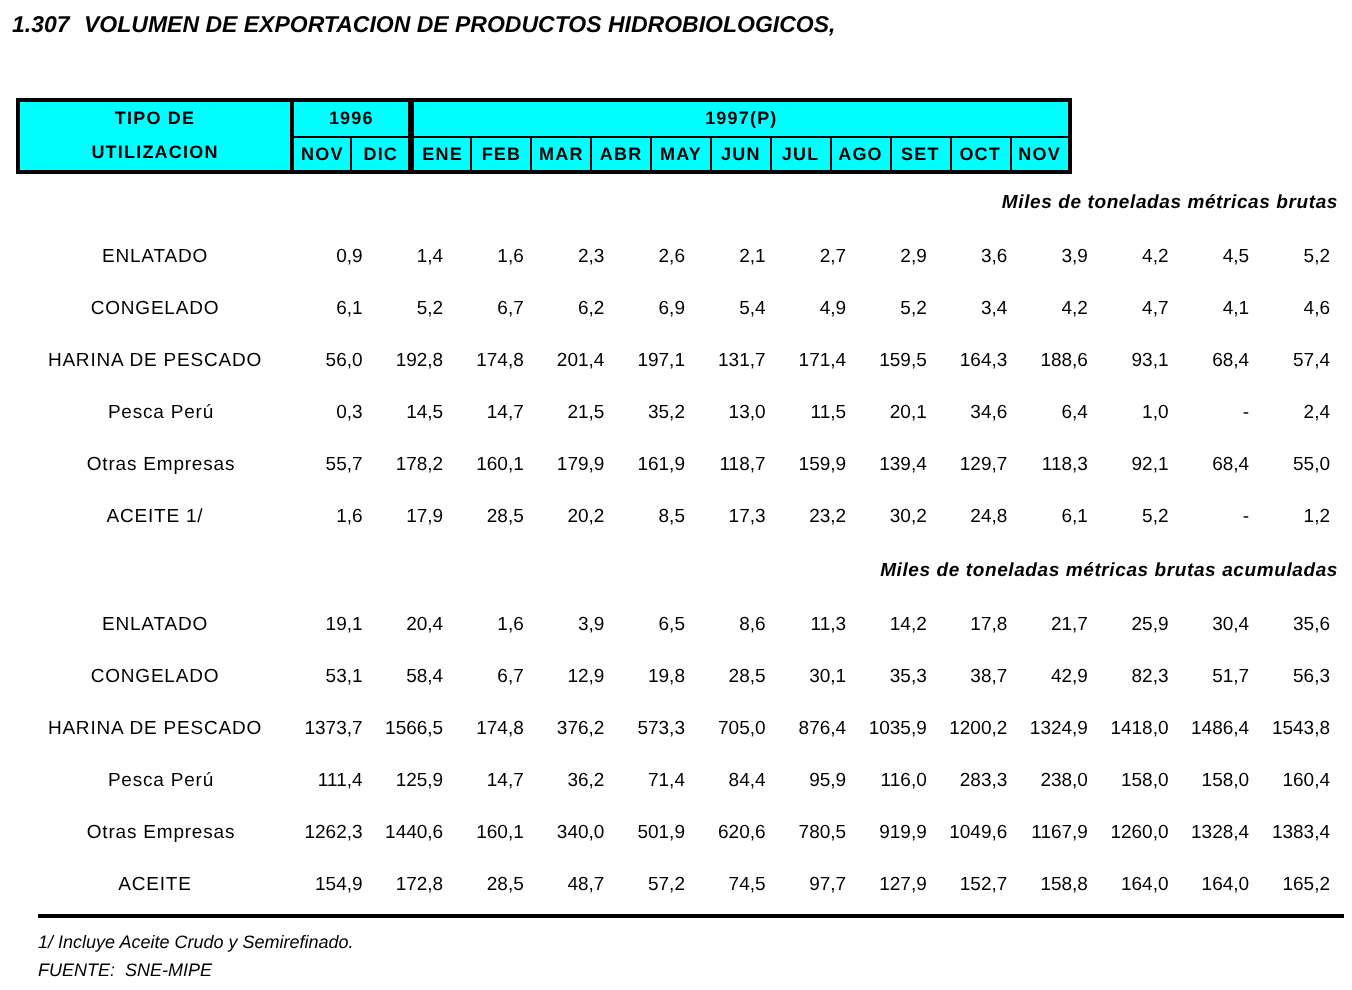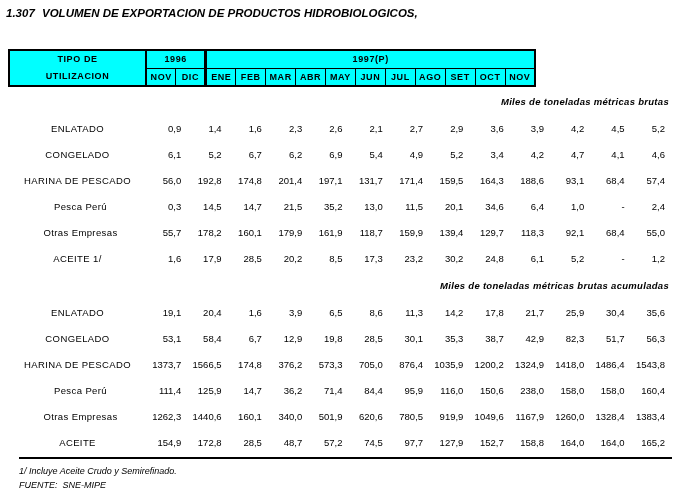--- a/index.html
+++ b/index.html
@@ -317,21 +317,21 @@
         <tr class="data-row">
           <td class="row-label indent">Pesca Perú</td>
           <td class="num">111,4</td>
           <td class="num">125,9</td>
           <td class="num">14,7</td>
           <td class="num">36,2</td>
           <td class="num">71,4</td>
           <td class="num">84,4</td>
           <td class="num">95,9</td>
           <td class="num">116,0</td>
-          <td class="num">150,6</td>
+          <td class="num">283,3</td>
           <td class="num">238,0</td>
           <td class="num">158,0</td>
           <td class="num">158,0</td>
           <td class="num">160,4</td>
         </tr>
         <tr class="data-row">
           <td class="row-label indent">Otras Empresas</td>
           <td class="num">1262,3</td>
           <td class="num">1440,6</td>
           <td class="num">160,1</td>

